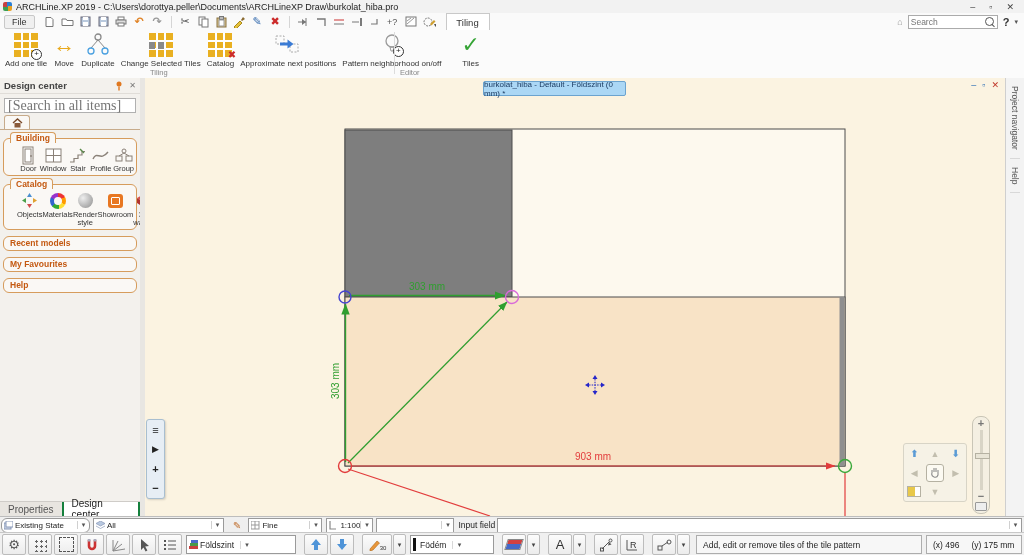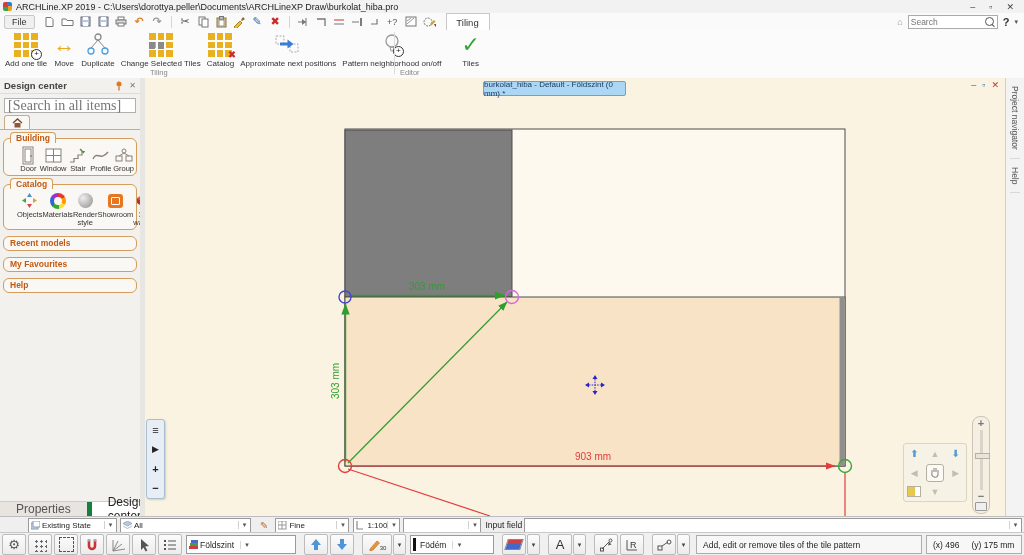--- a/index.html
+++ b/index.html
@@ -48,21 +48,21 @@
   #dcsearch input{border:none;outline:none;flex:1;font-size:14px;color:#777;padding:0 3px;font-family:Liberation Serif, serif;background:transparent;}
   #hometab{margin:2px 0 0 4px;width:24px;height:13px;border:1px solid #c7ab8b;border-bottom:none;border-radius:3px 3px 0 0;background:#faf8f5;display:flex;align-items:center;justify-content:center;}
   #homeline{height:1px;background:#c7ab8b;margin:0;}
   .groupbox{position:relative;margin:8px 3px 0 3px;border:1px solid #d69c5c;border-radius:6px;background:#faf8f5;padding:6px 1px 2px 13px;}
   .grouplabel{position:absolute;top:-7px;left:6px;background:#faf8f5;border:1px solid #d69c5c;border-bottom:none;border-radius:4px 4px 0 0;padding:0 5px;font-size:8.5px;font-weight:bold;color:#c45911;}
   .itemrow{display:flex;}
   .citem{flex:1;display:flex;flex-direction:column;align-items:center;font-size:7.5px;color:#333;text-align:center;line-height:1.05;}
   .citem .ci{height:20px;display:flex;align-items:center;justify-content:center;}
   .pill{margin:6px 3px 0 3px;height:13px;border:1px solid #d69c5c;border-radius:6px;background:#faf8f5;display:flex;align-items:center;padding:0 6px;font-size:8.5px;font-weight:bold;color:#c45911;}
   #dctabs{position:absolute;left:0;bottom:0;width:140px;height:14px;display:flex;background:#e8e5e0;border-top:1px solid #cfcCC8;}
-  .dctab{padding:0 16px;display:flex;align-items:center;font-size:12px;color:#555;border-right:5px solid #15803d;}
+  .dctab{padding:0 8px;display:flex;align-items:center;font-size:10px;color:#555;border-right:2px solid #15803d;}
   .dctab.active{background:#fff;color:#222;}
   
   .wheel{width:16px;height:16px;border-radius:50%;background:conic-gradient(#e33 0 16%,#f90 0 32%,#fd3 0 48%,#3a3 0 64%,#36c 0 82%,#93c 0);position:relative;}
   .wheel:after{content:"";position:absolute;left:4px;top:4px;width:8px;height:8px;border-radius:50%;background:#faf8f5;}
   .sphere{width:15px;height:15px;border-radius:50%;background:radial-gradient(circle at 5px 5px,#eee,#8c8c8c);}
   .showroombox{width:15px;height:14px;background:#e87722;border-radius:3px;position:relative;}
   .showroombox:after{content:"";position:absolute;left:3px;top:3px;right:3px;bottom:3px;border:1.2px solid #fff;border-radius:1px;}
   
   #canvas{position:absolute;left:145px;top:0;width:860px;height:438px;background:#fbf3e1;overflow:hidden;}
   #splitter{position:absolute;left:140px;top:0;width:5px;height:438px;background:#e8e6e2;}
@@ -552,21 +552,21 @@
     </div>
   </div>
 
   <div id="righttabs">
     <div class="vtab">Project navigator</div>
     <div class="vtab">Help</div>
   </div>
 </div>
 
 <div id="optionsrow">
-  <div class="combo" style="width:85px;margin-left:28px;">
+  <div class="combo" style="width:85px;margin-left:1px;border-radius:6px;">
     <svg class="miniico" width="9" height="9">
         <rect x="0" y="2" width="7" height="6" fill="#cfd8e8" stroke="#8898b8"></rect>
         <rect x="2" y="0" width="7" height="6" fill="#fff" stroke="#8898b8"></rect>
       </svg>
     <span>Existing State</span>
     <span class="arr">▾</span>
   </div>
   <div class="combo" style="width:127px;margin-left:3px;">
     <svg class="miniico" width="9" height="9">
         <path d="M4.5,0 L9,2.5 4.5,5 0,2.5z" fill="#b8c8e0" stroke="#8898b8" stroke-width=".7"></path>

